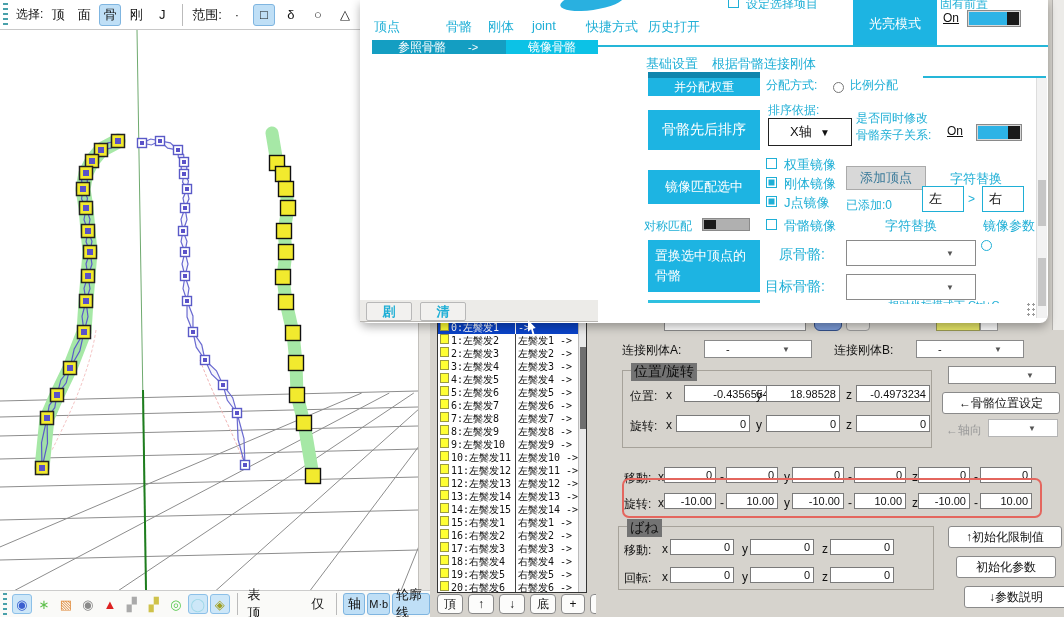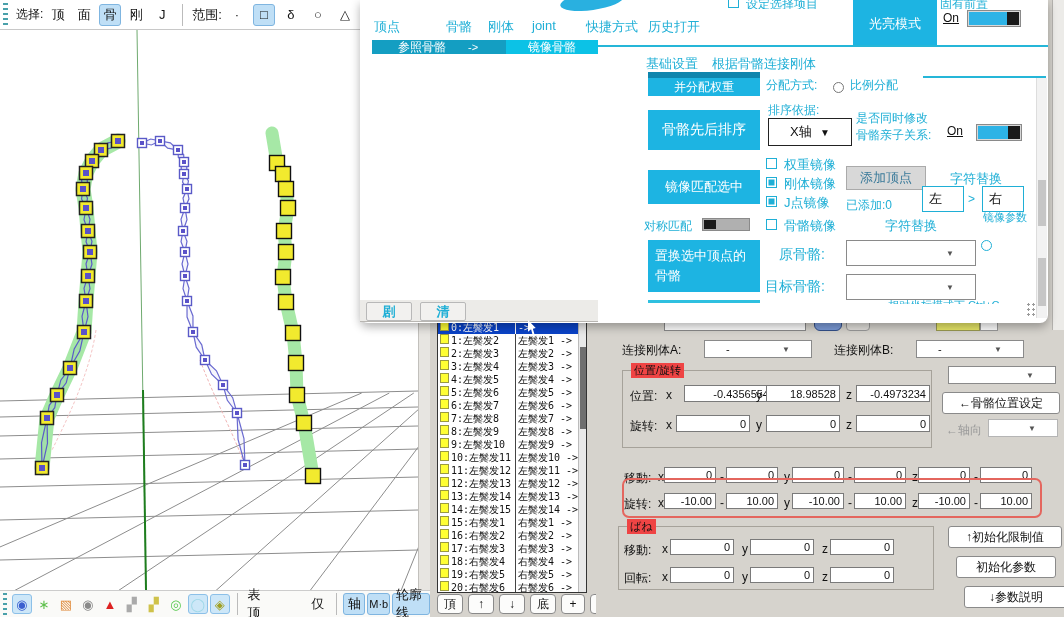--- a/index.html
+++ b/index.html
@@ -7,21 +7,21 @@
 #app{position:relative;width:1064px;height:617px;background:#d6d3cd;overflow:hidden;font-family:"Liberation Sans",sans-serif}
 .abs{position:absolute}
 .cyt{color:#1fafd6}
 .cybtn{background:#1db4e2;color:#fff;display:flex;align-items:center;justify-content:center;text-align:center;font-size:13px;cursor:default}
 .gbtn{background:#f6f5f3;border:1px solid #8a8a8a;border-radius:3px;display:flex;align-items:center;justify-content:center;font-size:12px;color:#111}
 .fld{background:#fff;border:1px solid #7a7a7a;font-size:11px;color:#111;display:flex;align-items:center;justify-content:flex-end;padding:0 3px;overflow:hidden}
 .sel{background:#fff;border:1px solid #8a8a8a;font-size:11px;color:#111;display:flex;align-items:center;justify-content:space-between;padding:0 21px}
 .caret{font-size:8px;color:#555}
 .lbl{font-size:12px;color:#111;white-space:nowrap}
 .grp{position:absolute;border:1px solid #a6a29a}
-.lg{position:absolute;top:-8px;left:8px;background:#ef4444;padding:0 3px;font-size:11px;color:#111;white-space:nowrap}
+.lg{position:absolute;top:-8px;left:8px;background:#737373;padding:0 3px;font-size:14px;color:#111;white-space:nowrap}
 .tbtn{height:22px;min-width:22px;display:flex;align-items:center;justify-content:center;font-size:13px;color:#111;border-radius:3px;padding:0 3px}
 .tbtn.on{background:#bfdff6;border:1px solid #7fb5e0}
 .vsep{width:1px;height:22px;background:#bbb;margin:0 5px}
 .grip{width:5px;background:repeating-linear-gradient(180deg,#49a0aa 0 2px,transparent 2px 5px)}
 .cgrid{position:absolute;background:radial-gradient(#9a9a9a 1.1px,transparent 1.3px);background-size:5px 5px}
 .tog{position:absolute;border:1px solid #8a8a8a;background:#d8d8d8}
 .tog .fillb{position:absolute;left:1px;top:1px;bottom:1px;background:#2eb3e6}
 .tog .blk{position:absolute;top:1px;bottom:1px;width:12px;background:#1a1a1a}
 .chk{width:11px;height:11px;border:1.5px solid #1fafd6;background:#fff;display:inline-block}
 .chk.on{background:#1fafd6;box-shadow:inset 0 0 0 1.5px #fff}
@@ -511,21 +511,21 @@
         <span>右</span>
       </div>
 
     <span class="cyt abs" style="left:284px;top:218px;font-size:12px">对称匹配</span>
     <div class="tog" style="left:342px;top:218px;width:48px;height:13px;background:#b0b0b0">
       <span class="blk" style="left:1px"></span>
     </div>
     <span class="rad on abs" style="left:508px;top:219px"></span>
     <span class="cyt abs" style="left:525px;top:217px;font-size:13px">字符替换</span>
     <span class="rad abs" style="left:606px;top:219px"></span>
-    <span class="cyt abs" style="left:623px;top:210px;font-size:11px">镜像参数</span>
+    <span class="cyt abs" style="left:623px;top:217px;font-size:13px">镜像参数</span>
 
     <div class="cybtn abs" style="left:288px;top:240px;width:112px;height:52px;font-size:13px;flex-direction:column;align-items:flex-start;padding-left:7px;line-height:1.55">
       <span>置换选中顶点的</span>
         <span>骨骼</span>
     </div>
     <span class="cyt abs" style="left:419px;top:246px;font-size:14px">原骨骼:</span>
     <div class="sel abs" style="left:486px;top:240px;width:130px;height:26px">
         <span></span>
         <span class="caret">▼</span>
       </div>

